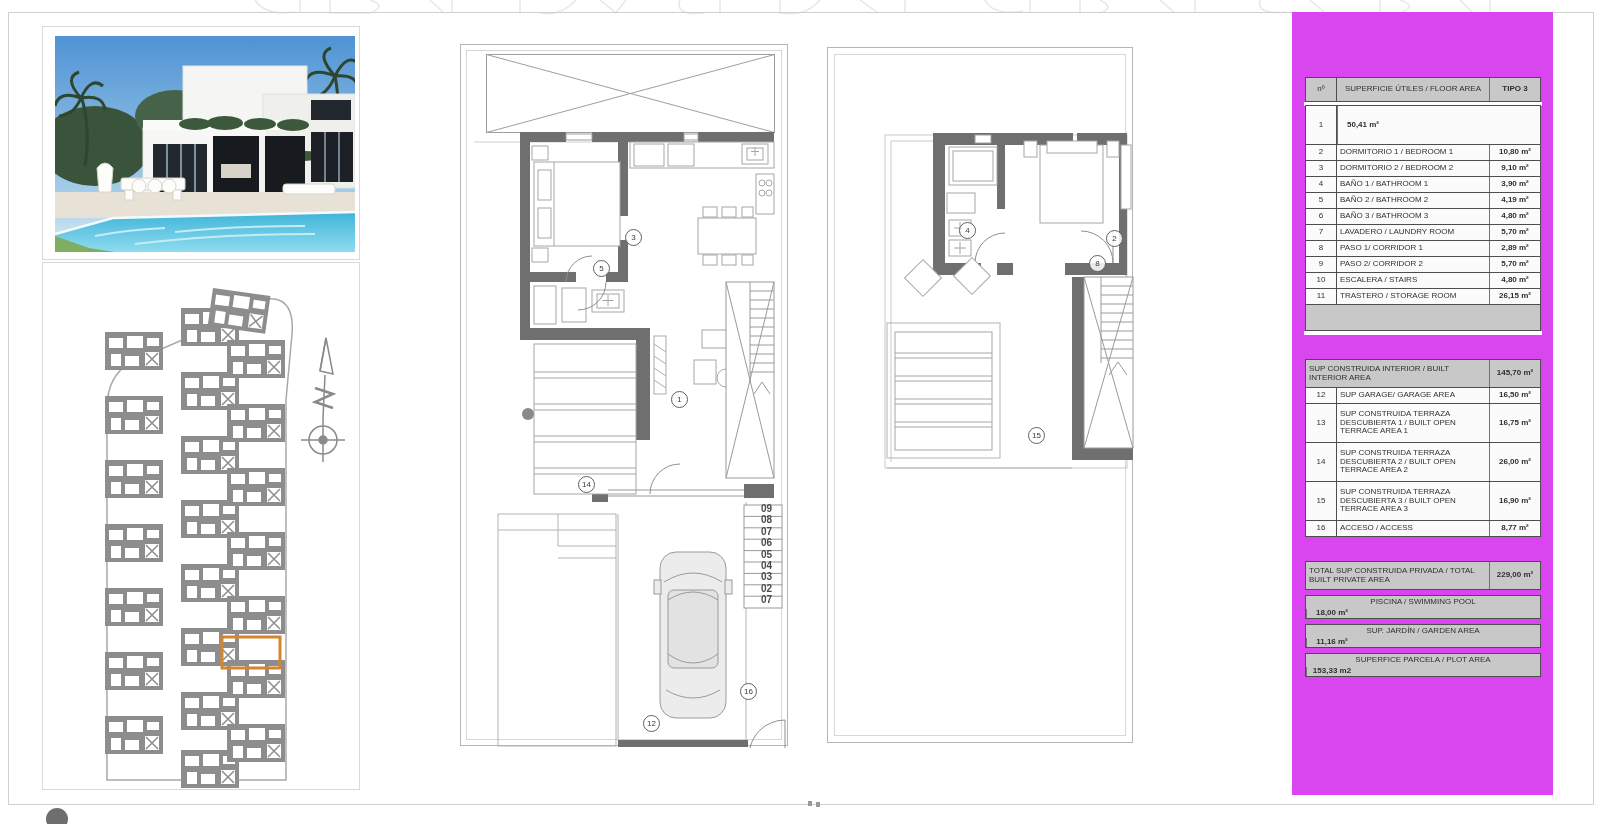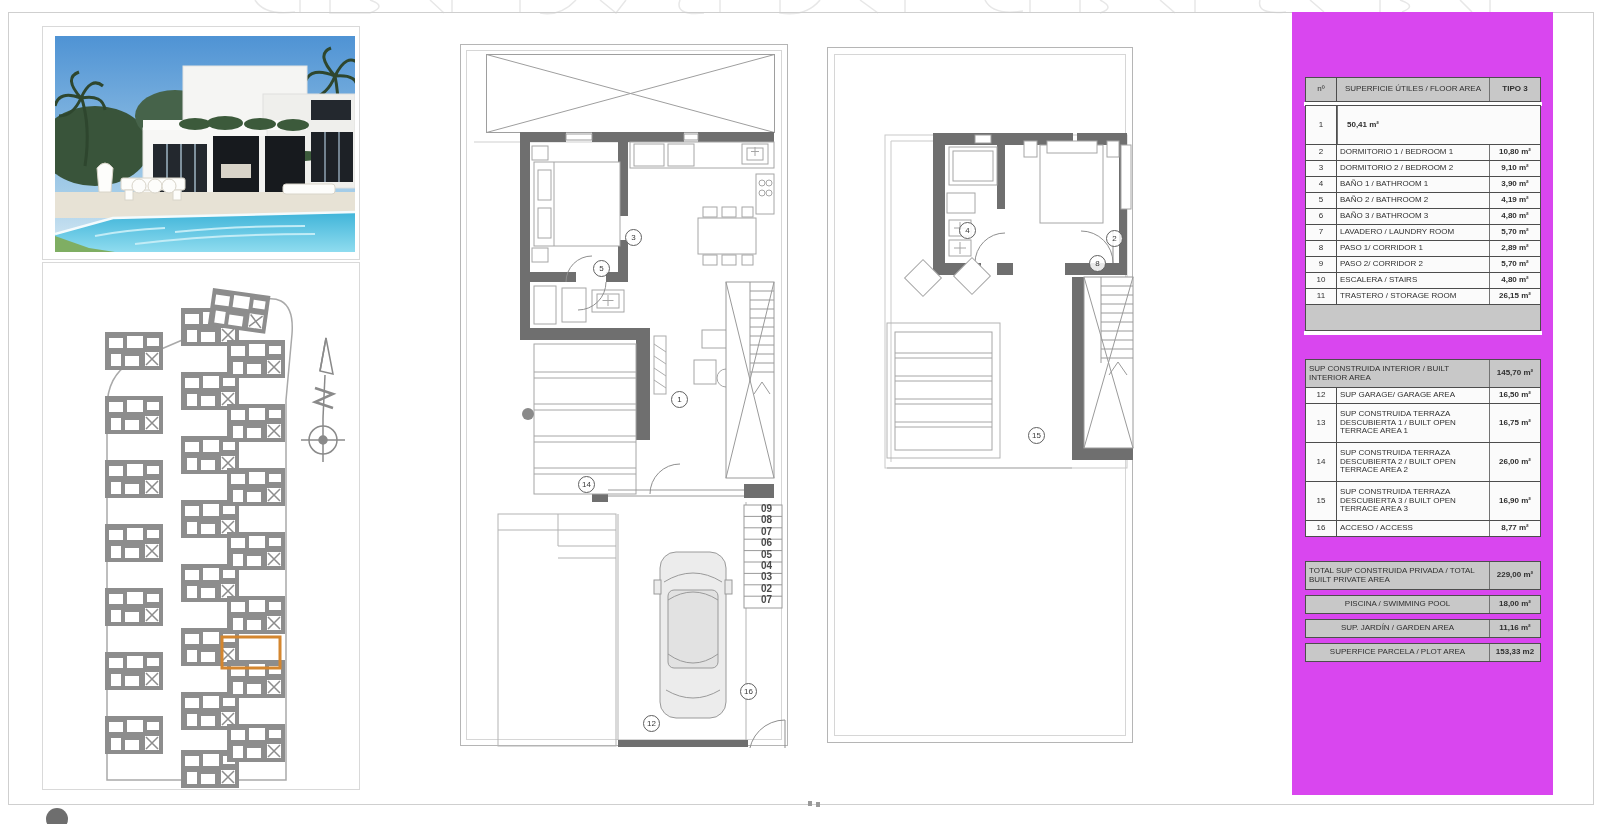--- a/index.html
+++ b/index.html
@@ -11,21 +11,21 @@
   
   .page-border{left:8px;top:12px;width:1584px;height:791px;border:1px solid #cfcfcf;}
   .left-col-box{border:1px solid #d9d9d9;}
   
   .side-panel{left:1292px;top:12px;width:261px;height:783px;background:#d946ef;}
   
   .area-table{position:absolute;left:13px;top:66px;width:236px;font-size:8px;line-height:1.12;}
   .t-row{display:flex;margin-top:-1px;background:#fbfbfb;border:1px solid #4d4d4d;align-items:stretch;}
   .t-row.head,.t-row.band,.t-row.spacer{background:#c8c8c8;}
   .t-gap{height:4px;background:#fff;margin:0 -1px;}
-  .t-box{margin-top:5px;}
+  .t-box{margin-top:5px;flex-direction:column;}
   .c-num{width:30px;border-right:1px solid #4d4d4d;display:flex;align-items:center;justify-content:center;flex:none;}
   .c-name{flex:1;padding:2px 3px;display:flex;align-items:center;}
   .c-val{width:50px;border-left:1px solid #737373;display:flex;align-items:center;justify-content:center;flex:none;font-weight:bold;}
   .head .c-name,.band .c-name{justify-content:center;text-align:left;}
   .h16{min-height:15px;} .h24{min-height:23px;} .h38{min-height:38px;}
   .h26{min-height:25px;} .h28{min-height:27px;margin-top:24px;} .h18{min-height:17px;}
   
   .clabel{
     position:absolute;width:15px;height:15px;border:1px solid #606060;border-radius:50%;
     background:rgba(255,255,255,.85);font-size:8px;display:flex;align-items:center;justify-content:center;

